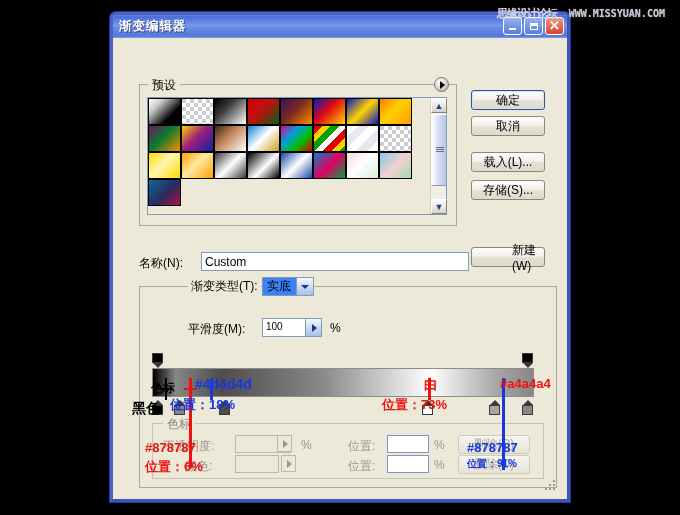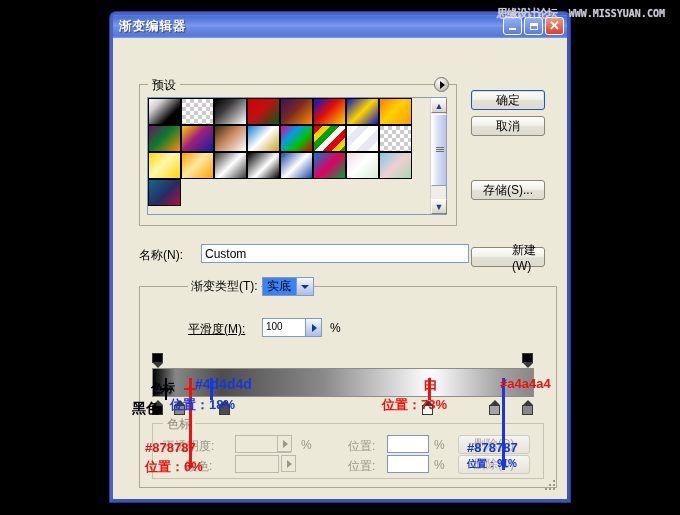--- a/index.html
+++ b/index.html
@@ -166,21 +166,21 @@
     box-shadow:inset 0 0 0 1px #d6e0f5;
   }
 
   #btn-ok{left:352px;top:48px;}
   #btn-cancel{left:352px;top:74px;}
   #btn-load{left:352px;top:110px;}
   #btn-save{left:352px;top:138px;}
   #btn-new{left:352px;top:205px;padding-left:40px;}
 
   
-  .name-row{position:absolute;left:20px;top:202px;width:330px;height:20px;}
+  .name-row{position:absolute;left:20px;top:210px;width:330px;height:20px;}
   .name-label{position:absolute;left:0;top:3px;font-size:12px;}
   .name-input{
     position:absolute;left:62px;top:0;width:268px;height:19px;
     background:#fff;border:1px solid #7f9db9;box-sizing:border-box;
     font-size:12px;padding:2px 3px;color:#000;
     font-family:"Liberation Sans",sans-serif;
   }
 
   
   #gtype-group{left:20px;top:244px;width:418px;height:202px;}
@@ -195,21 +195,21 @@
     position:absolute;right:0;top:0;width:17px;height:17px;
     background:linear-gradient(to bottom,#f4f8ff,#c9d8f2 55%,#aabee6);
     border-left:1px solid #7f9db9;
     box-sizing:border-box;
     display:flex;align-items:center;justify-content:center;
   }
   .gt-select .dd:after{
     content:"";border-top:4px solid #123a7a;
     border-left:4px solid transparent;border-right:4px solid transparent;
   }
-  .smooth-label{position:absolute;left:48px;top:34px;font-size:12px;text-decoration:underline;}
+  .smooth-label{position:absolute;left:48px;top:34px;font-size:12px;}
   .smooth-input{
     position:absolute;left:122px;top:31px;width:60px;height:19px;
     background:#fff;border:1px solid #7f9db9;box-sizing:border-box;
     font-size:10px;padding:2px 3px;
   }
   .smooth-spin{
     position:absolute;left:165px;top:32px;width:16px;height:17px;
     background:linear-gradient(to bottom,#f4f8ff,#c9d8f2 55%,#aabee6);
     display:flex;align-items:center;justify-content:center;
     border-left:1px solid #7f9db9;box-sizing:border-box;
@@ -379,20 +379,21 @@
             <div class="thumb">
                 <span class="grip"></span>
               </div>
             <div class="arrowbtn bot">▼</div>
           </div>
         </div>
       </div>
 
       <div class="btn default" id="btn-ok">确定</div>
       <div class="btn" id="btn-cancel">取消</div>
+      <div class="btn" id="btn-load">载入(L)...</div>
       <div class="btn" id="btn-save">存储(S)...</div>
       <div class="btn" id="btn-new">新建(W)</div>
 
       <div class="name-row">
         <span class="name-label">名称(N):</span>
         <div class="name-input">Custom</div>
       </div>
 
       <div class="group" id="gtype-group">
         <span class="gt-label">渐变类型(T):</span>

